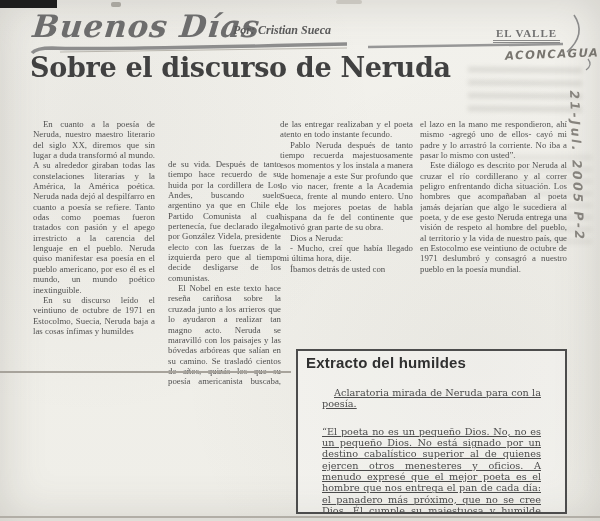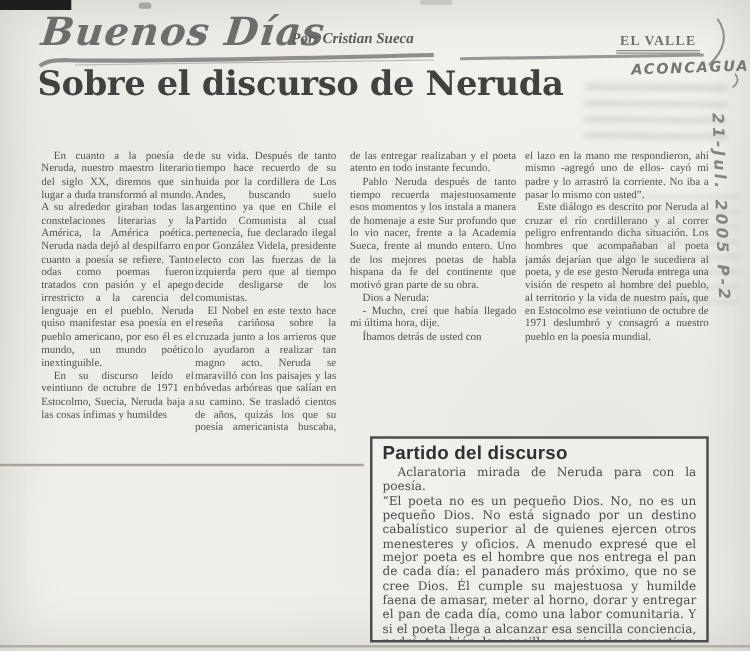--- a/index.html
+++ b/index.html
@@ -34,31 +34,31 @@
     font:italic 600 12.5px "DejaVu Sans",sans-serif;color:#86837d;letter-spacing:2.5px;white-space:nowrap;}
   
   .headline{position:absolute;left:30px;top:52px;width:430px;
     font:700 27px/31.5px "DejaVu Serif",serif;color:#414141;letter-spacing:-.3px;}
   
   .col{position:absolute;top:119px;overflow:hidden;font-size:8.8px;line-height:10.35px;
     text-align:justify;color:#515151;hyphens:auto;font-family:Liberation Serif, serif;-webkit-hyphens:auto;}
   .col p{margin:0;}
   .ind{text-indent:10px;}
   .c1{left:33px;width:122px;height:227px;}
-  .c2{left:156px;width:113px;height:227px;}
+  .c2{left:168px;width:113px;height:227px;margin-top:40px;}
   .c3{left:280px;width:133px;height:226px;}
   .c4{left:420px;width:147px;height:227px;}
   
   .rule-left{position:absolute;left:0;top:371px;width:291px;height:2px;background:#a7a39b;}
   .rule-bottom{position:absolute;left:0;top:516px;width:600px;height:2px;background:#b2aea6;}
   
   .extract{position:absolute;left:296px;top:349px;width:271px;height:165px;box-sizing:border-box;
     border:2px solid #4c4c4c;background:rgba(255,255,255,.28);padding:3px 8px;overflow:hidden;}
   .extract h2{margin:0 0 2px 0;font:700 15px "Liberation Sans",sans-serif;color:#303030;letter-spacing:.2px;}
-  .extract p{margin:0;font-size:9.7px;line-height:11.35px;text-align:justify;color:#4b4b4b;hyphens:auto;}
+  .extract p{margin:16px;font-size:9.7px;line-height:11.35px;text-align:justify;color:#4b4b4b;hyphens:auto;text-decoration:underline;}
   .extract .intro{text-indent:12px;}
 </style>
 </head>
 <body>
 
 <div class="page">
 
   <div class="corner-mark"></div>
   <div class="mark-2"></div>
   <div class="mark-3"></div>
@@ -100,18 +100,18 @@
   </div>
   <div class="col c4">
     <p>el lazo en la mano me respondieron, ahí mismo -agregó uno de ellos- cayó mi padre y lo arrastró la corriente. No iba a pasar lo mismo con usted”.</p>
     <p class="ind">Este diálogo es descrito por Neruda al cruzar el río cordillerano y al correr peligro enfrentando dicha situación. Los hombres que acompañaban al poeta jamás dejarían que algo le sucediera al poeta, y de ese gesto Neruda entrega una visión de respeto al hombre del pueblo, al territorio y la vida de nuestro país, que en Estocolmo ese veintiuno de octubre de 1971 deslumbró y consagró a nuestro pueblo en la poesía mundial.</p>
   </div>
 
   <div class="rule-left"></div>
   <div class="rule-bottom"></div>
 
   <div class="extract">
-    <h2>Partido del discurso</h2>
+    <h2>Extracto del humildes</h2>
     <p class="intro">Aclaratoria mirada de Neruda para con la poesía.</p>
     <p>“El poeta no es un pequeño Dios. No, no es un pequeño Dios. No está signado por un destino cabalístico superior al de quienes ejercen otros menesteres y oficios. A menudo expresé que el mejor poeta es el hombre que nos entrega el pan de cada día: el panadero más próximo, que no se cree Dios. Él cumple su majestuosa y humilde faena de amasar, meter al horno, dorar y entregar el pan de cada día, como una labor comunitaria. Y si el poeta llega a alcanzar esa sencilla conciencia, podrá también la sencilla conciencia convertirse en parte de una colosal artesanía, de una construcción simple o complicada que es la construcción de la sociedad, la transformación de las condiciones que rodean al hombre.”</p>
   </div>
 
 </div>
 
 </body></html>

